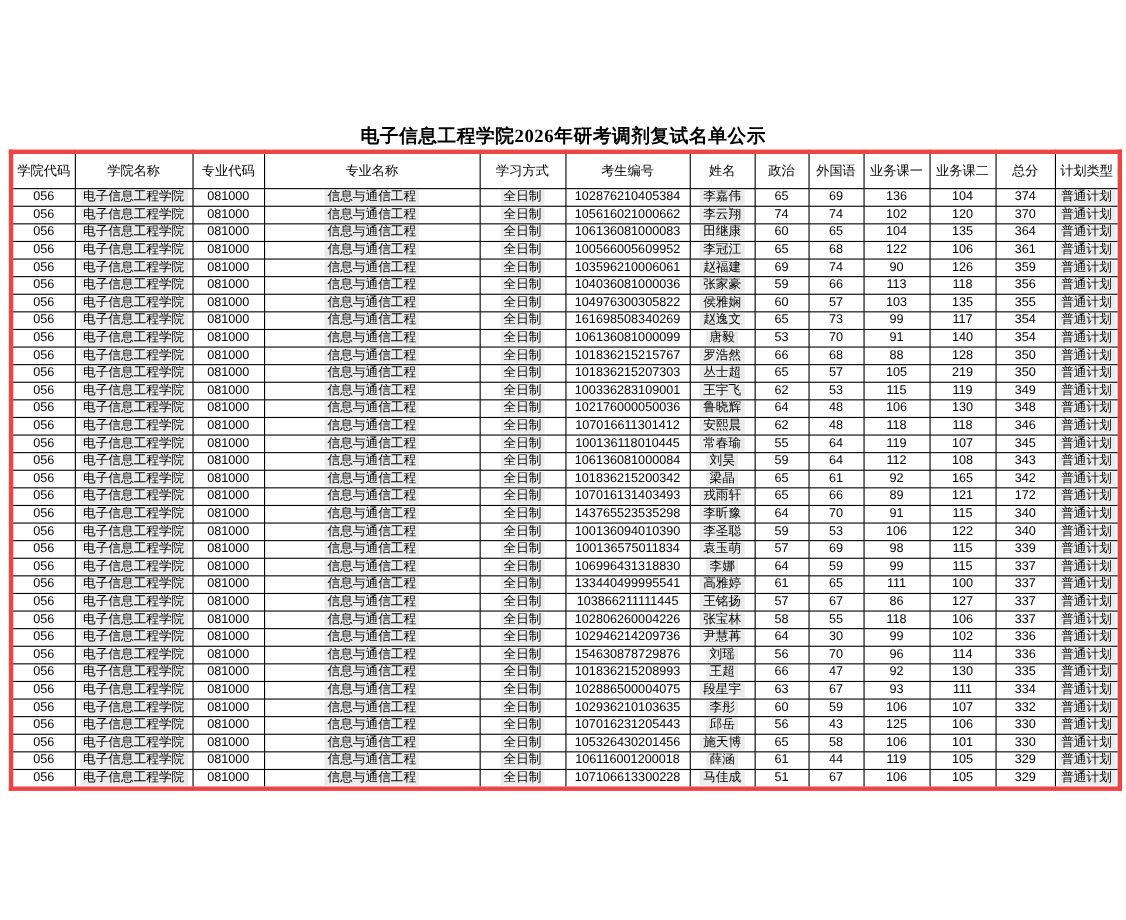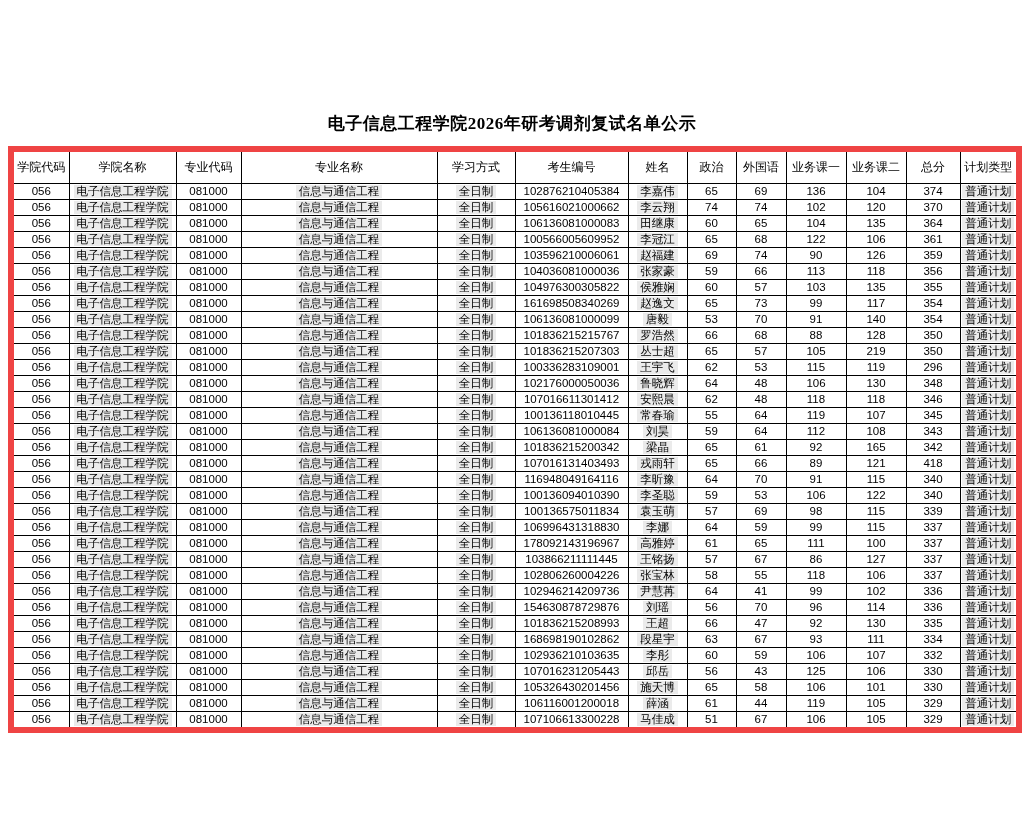--- a/index.html
+++ b/index.html
@@ -14,25 +14,25 @@
     position: absolute;
     top: 112px; left: 0; width: 1024px;
     text-align: center;
     font-size: 17px;
     font-weight: bold;
     letter-spacing: 0.5px;
     font-family: "Liberation Serif", "DejaVu Serif", serif;
   }
   table.roster {
     position: absolute;
-    top: 146px; left: 8px;
+    top: 136px; left: 8px;
     width: 1008px;
     border-collapse: collapse;
     table-layout: fixed;
-    border: 6px solid #ef4444;
+    border: 4px solid #ef4444;
   }
   .roster th, .roster td {
     border: 1px solid #000;
     text-align: center;
     vertical-align: middle;
     padding: 0;
     overflow: hidden;
     white-space: nowrap;
   }
   .roster thead th {
@@ -264,21 +264,21 @@
           <td><span class="cjk">电子信息工程学院</span></td>
           <td>081000</td>
           <td><span class="cjk">信息与通信工程</span></td>
           <td><span class="cjk">全日制</span></td>
           <td>100336283109001</td>
           <td><span class="cjk">王宇飞</span></td>
           <td>62</td>
           <td>53</td>
           <td>115</td>
           <td>119</td>
-          <td>296</td>
+          <td>349</td>
           <td><span class="cjk">普通计划</span></td>
         </tr>
         <tr>
           <td>056</td>
           <td><span class="cjk">电子信息工程学院</span></td>
           <td>081000</td>
           <td><span class="cjk">信息与通信工程</span></td>
           <td><span class="cjk">全日制</span></td>
           <td>102176000050036</td>
           <td><span class="cjk">鲁晓辉</span></td>
@@ -354,30 +354,30 @@
           <td><span class="cjk">电子信息工程学院</span></td>
           <td>081000</td>
           <td><span class="cjk">信息与通信工程</span></td>
           <td><span class="cjk">全日制</span></td>
           <td>107016131403493</td>
           <td><span class="cjk">戎雨轩</span></td>
           <td>65</td>
           <td>66</td>
           <td>89</td>
           <td>121</td>
-          <td>418</td>
-          <td><span class="cjk">普通计划</span></td>
-        </tr>
-        <tr>
-          <td>056</td>
-          <td><span class="cjk">电子信息工程学院</span></td>
-          <td>081000</td>
-          <td><span class="cjk">信息与通信工程</span></td>
-          <td><span class="cjk">全日制</span></td>
-          <td>116948049164116</td>
+          <td>172</td>
+          <td><span class="cjk">普通计划</span></td>
+        </tr>
+        <tr>
+          <td>056</td>
+          <td><span class="cjk">电子信息工程学院</span></td>
+          <td>081000</td>
+          <td><span class="cjk">信息与通信工程</span></td>
+          <td><span class="cjk">全日制</span></td>
+          <td>143765523535298</td>
           <td><span class="cjk">李昕豫</span></td>
           <td>64</td>
           <td>70</td>
           <td>91</td>
           <td>115</td>
           <td>340</td>
           <td><span class="cjk">普通计划</span></td>
         </tr>
         <tr>
           <td>056</td>
@@ -423,21 +423,21 @@
           <td>115</td>
           <td>337</td>
           <td><span class="cjk">普通计划</span></td>
         </tr>
         <tr>
           <td>056</td>
           <td><span class="cjk">电子信息工程学院</span></td>
           <td>081000</td>
           <td><span class="cjk">信息与通信工程</span></td>
           <td><span class="cjk">全日制</span></td>
-          <td>178092143196967</td>
+          <td>133440499995541</td>
           <td><span class="cjk">高雅婷</span></td>
           <td>61</td>
           <td>65</td>
           <td>111</td>
           <td>100</td>
           <td>337</td>
           <td><span class="cjk">普通计划</span></td>
         </tr>
         <tr>
           <td>056</td>
@@ -471,21 +471,21 @@
         </tr>
         <tr>
           <td>056</td>
           <td><span class="cjk">电子信息工程学院</span></td>
           <td>081000</td>
           <td><span class="cjk">信息与通信工程</span></td>
           <td><span class="cjk">全日制</span></td>
           <td>102946214209736</td>
           <td><span class="cjk">尹慧苒</span></td>
           <td>64</td>
-          <td>41</td>
+          <td>30</td>
           <td>99</td>
           <td>102</td>
           <td>336</td>
           <td><span class="cjk">普通计划</span></td>
         </tr>
         <tr>
           <td>056</td>
           <td><span class="cjk">电子信息工程学院</span></td>
           <td>081000</td>
           <td><span class="cjk">信息与通信工程</span></td>
@@ -513,21 +513,21 @@
           <td>130</td>
           <td>335</td>
           <td><span class="cjk">普通计划</span></td>
         </tr>
         <tr>
           <td>056</td>
           <td><span class="cjk">电子信息工程学院</span></td>
           <td>081000</td>
           <td><span class="cjk">信息与通信工程</span></td>
           <td><span class="cjk">全日制</span></td>
-          <td>168698190102862</td>
+          <td>102886500004075</td>
           <td><span class="cjk">段星宇</span></td>
           <td>63</td>
           <td>67</td>
           <td>93</td>
           <td>111</td>
           <td>334</td>
           <td><span class="cjk">普通计划</span></td>
         </tr>
         <tr>
           <td>056</td>

